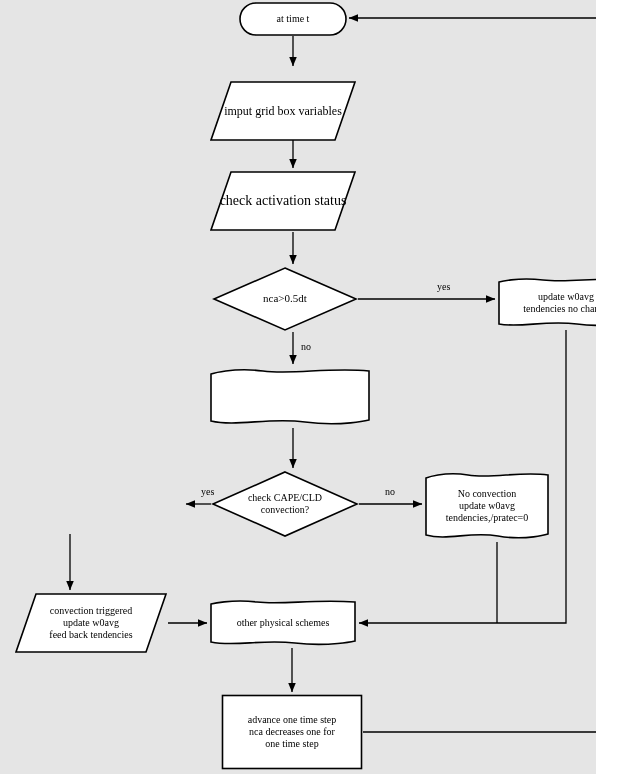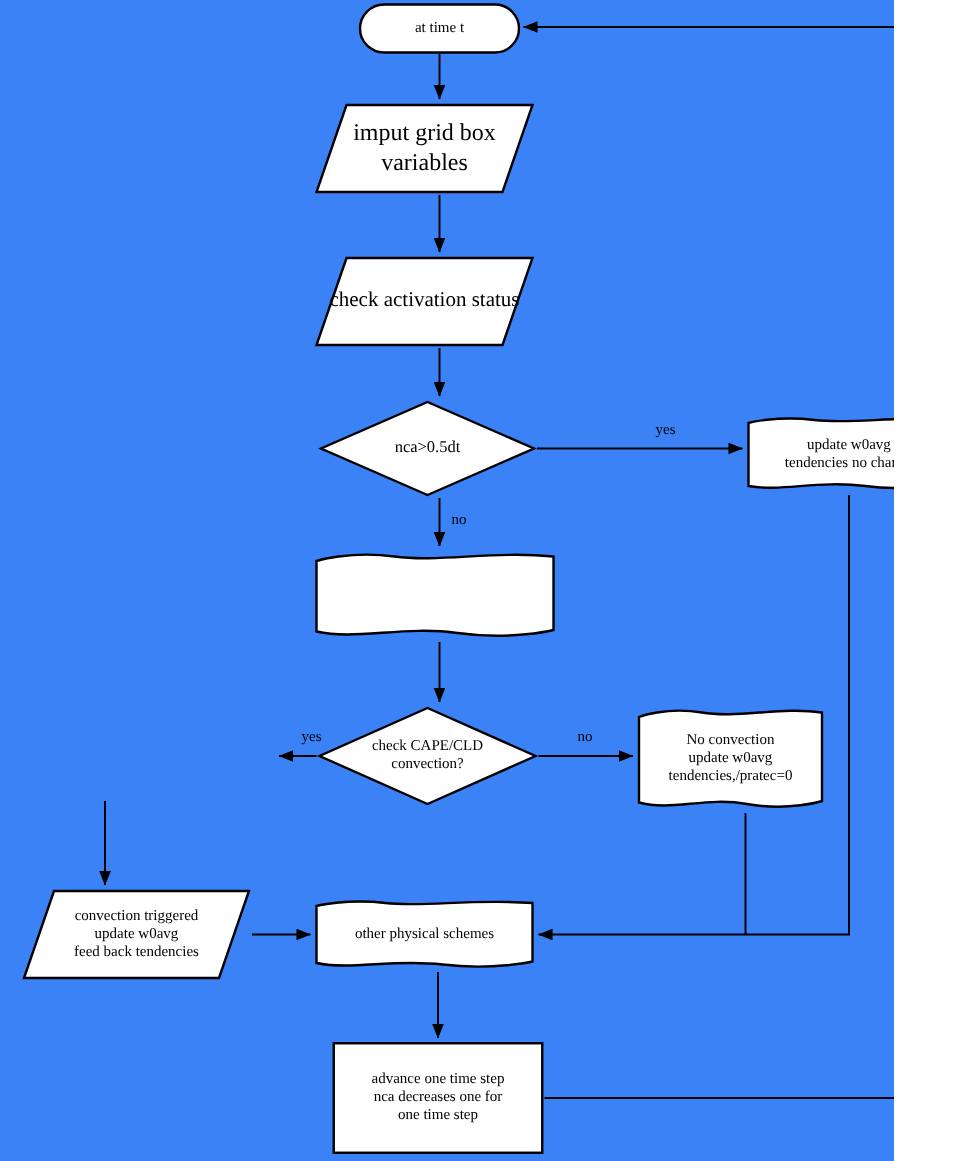--- a/index.html
+++ b/index.html
@@ -9,21 +9,21 @@
   }
   body {
     font-family: "Liberation Serif", serif;
     color: #000000;
   }
   #canvas {
     position: relative;
     width: 596px;
     height: 774px;
     overflow: hidden;
-    background: #3b82f6;
+    background: #e5e5e5;
   }
   #edges {
     position: absolute;
     left: 0;
     top: 0;
     width: 640px;
     height: 774px;
   }
   .node {
     position: absolute;
@@ -99,21 +99,21 @@
     </g>
   </svg>
 
   <div class="node" style="left:239px; top:2px; width:108px; height:34px; font-size:10px;">
     <svg class="shape-svg" viewBox="0 0 108 34" preserveAspectRatio="none">
       <rect x="1" y="1" width="106" height="32" rx="16" ry="16" fill="#ffffff" stroke="#000000" stroke-width="1.6"></rect>
     </svg>
     <span class="lbl">at time t</span>
   </div>
 
-  <div class="node" style="left:209px; top:68px; width:148px; height:62px; font-size:16px;">
+  <div class="node" style="left:209px; top:80px; width:148px; height:62px; font-size:12px;">
     <svg class="shape-svg" viewBox="0 0 148 62" preserveAspectRatio="none">
       <path d="M22,2 L146,2 L126,60 L2,60 Z" fill="#ffffff" stroke="#000000" stroke-width="1.6"></path>
     </svg>
     <span class="lbl">imput grid box variables</span>
   </div>
 
   <div class="node" style="left:209px; top:170px; width:148px; height:62px; font-size:14px;">
     <svg class="shape-svg" viewBox="0 0 148 62" preserveAspectRatio="none">
       <path d="M22,2 L146,2 L126,60 L2,60 Z" fill="#ffffff" stroke="#000000" stroke-width="1.6"></path>
     </svg>

